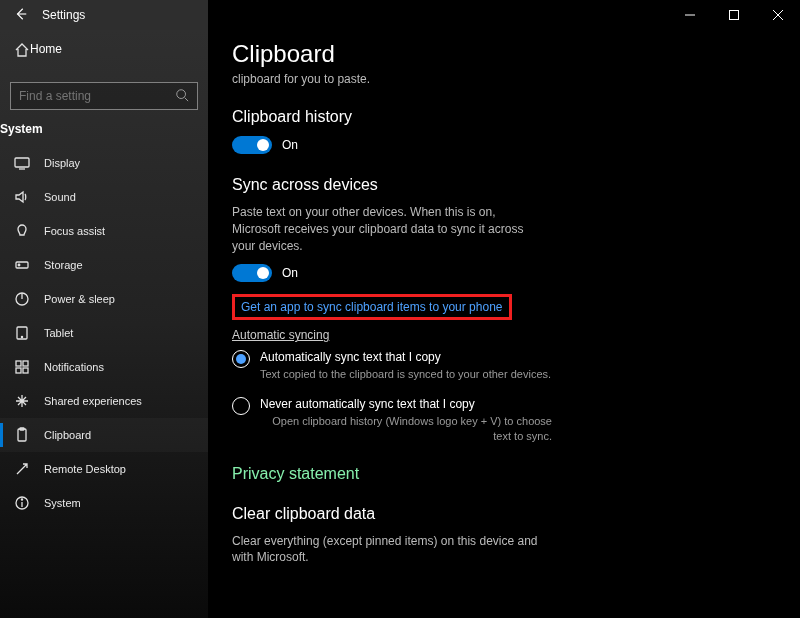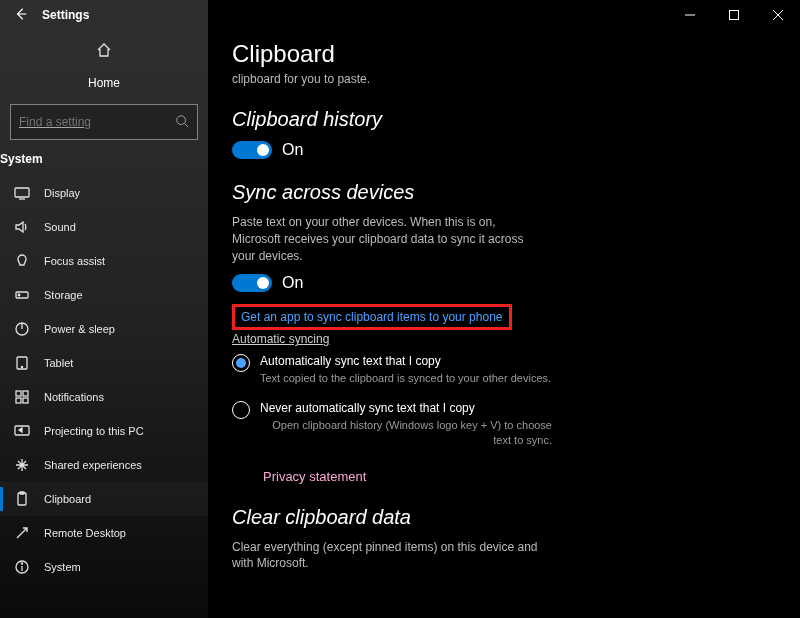--- a/index.html
+++ b/index.html
@@ -17,21 +17,20 @@
     flex-direction: column;
     width: 100%;
     height: 100%;
   }
   .titlebar {
     height: 30px;
     background: linear-gradient(to right, #2e2e2e 0%, #2e2e2e 208px, #000 208px);
     display: flex;
     align-items: center;
     justify-content: space-between;
-    font-weight: bold;
   }
   .titlebar-left {
     display: flex;
     align-items: center;
     gap: 14px;
     padding-left: 14px;
   }
   .titlebar-left svg { fill: #fff; }
   .titlebar-left .app-title { font-size: 12px; color: #fff; }
   .titlebar-controls { display: flex; }
@@ -42,34 +41,32 @@
   .titlebar-controls .ctrl svg { stroke: #fff; fill: none; }
   .body-area { flex: 1; display: flex; min-height: 0; }
   .sidebar {
     width: 208px;
     background: linear-gradient(to bottom, #2f2f2f, #222, #0a0a0a);
     display: flex;
     flex-direction: column;
     padding-top: 4px;
   }
   .sidebar-home {
-    display: flex; align-items: center; gap: 18px;
+    display: flex; align-items: flex-start; gap: 0;
     padding: 8px 14px;
     color: #fff;
-    flex-direction: column;
   }
   .search-box {
-    margin: 6px 10px 8px 10px;
-    height: 36px;
+    margin: 16px 10px 8px 10px;
+    height: 28px;
     border: 1px solid #808080;
     background: rgba(0,0,0,0.2);
     display: flex; align-items: center; justify-content: space-between;
     padding: 0 8px;
     color: #aaa;
-    text-decoration: underline;
   }
   .search-box input {
     background: transparent; border: none; outline: none;
     color: #ccc; font-size: 12px; width: 100%;
   }
   .nav-header {
     padding: 4px 14px 10px 0;
     color: #fff;
     font-weight: 600;
     font-size: 12px;
@@ -93,53 +90,53 @@
   .nav-icon { width: 16px; height: 16px; display: flex; align-items: center; justify-content: center; }
   .nav-icon svg { stroke: #e2e2e2; fill: none; stroke-width: 1.3; }
   .content {
     flex: 1; background: #000;
     overflow-y: auto;
     padding: 10px 24px 20px 24px;
     color: #dcdcdc;
   }
   .content h1 { font-size: 24px; font-weight: 400; color: #fff; margin-bottom: 4px; }
   .subtitle { color: #bbb; font-size: 12px; margin-bottom: 22px; }
-  .section-title { font-size: 20px; color: #fff; font-weight: 400; margin-top: 22px; margin-bottom: 10px; font-style: italic; }
+  .section-title { font-size: 16px; color: #fff; font-weight: 400; margin-top: 22px; margin-bottom: 10px; }
   .desc { color: #bbb; font-size: 12px; max-width: 310px; line-height: 1.4; margin-bottom: 10px; }
   .toggle-row { display: flex; align-items: center; gap: 10px; margin-bottom: 6px; }
   .toggle {
     width: 40px; height: 18px; border-radius: 10px;
     background: #0078d4; position: relative;
   }
   .toggle::after {
     content: ""; position: absolute; width: 12px; height: 12px; border-radius: 50%;
     background: #fff; top: 3px; right: 3px;
   }
-  .toggle-label { font-size: 16px; color: #fff; }
+  .toggle-label { font-size: 12px; color: #fff; }
   .link-highlight {
     border: 3px solid #f02020;
     display: inline-block;
     padding: 3px 6px;
     margin-top: 6px;
-    margin-bottom: 2px;
+    margin-bottom: 8px;
   }
   .link-highlight a { color: #4ea1ff; font-size: 12px; cursor: pointer; }
   .sublabel { font-size: 12px; color: #ccc; margin-bottom: 8px; text-decoration: underline; }
   .radio-option { display: flex; gap: 10px; margin-bottom: 14px; max-width: 320px; }
   .radio {
     width: 18px; height: 18px; border-radius: 50%;
     border: 1.5px solid #fff; position: relative; flex-shrink: 0;
   }
   .radio.selected::after {
     content: ""; position: absolute; width: 10px; height: 10px; border-radius: 50%;
     background: #4ea1ff; top: 3px; left: 3px;
   }
   .radio-texts .opt-title { font-size: 12px; color: #fff; margin-bottom: 3px; }
   .radio-texts .opt-desc { font-size: 11px; color: #9a9a9a; line-height: 1.4; text-align: right; }
-  .privacy-link { color: #f9a8d4; font-size: 13px; margin-top: 6px; display: inline-block; cursor: pointer; margin-left: 31px; }
+  .privacy-link { color: #86efac; font-size: 16px; margin-top: 6px; display: inline-block; cursor: pointer; }
 </style>
 </head>
 <body>
 
 <div class="window">
   <div class="titlebar">
     <div class="titlebar-left">
       <span>
         <svg width="14" height="14" viewBox="0 0 16 16">
             <path d="M10 2 L4 8 L10 14" stroke="#fff" stroke-width="1.3" fill="none"></path>
@@ -249,29 +246,20 @@
                 <rect x="9" y="2" width="5" height="5"></rect>
                 <rect x="2" y="9" width="5" height="5"></rect>
                 <rect x="9" y="9" width="5" height="5"></rect>
               </svg>
             </span>
           <span>Notifications</span>
         </div>
         <div class="nav-item">
           <span class="nav-icon">
               <svg width="16" height="16" viewBox="0 0 16 16">
-                <rect x="1" y="3" width="14" height="9" rx="1"></rect>
-                <path d="M5 7l3-2v4z" fill="#e2e2e2"></path>
-              </svg>
-            </span>
-          <span>Projecting to this PC</span>
-        </div>
-        <div class="nav-item">
-          <span class="nav-icon">
-              <svg width="16" height="16" viewBox="0 0 16 16">
                 <path d="M4 4l8 8M12 4l-8 8M8 2v12M2 8h12"></path>
               </svg>
             </span>
           <span>Shared experiences</span>
         </div>
         <div class="nav-item active">
           <span class="nav-icon">
               <svg width="16" height="16" viewBox="0 0 16 16">
                 <rect x="4" y="2" width="8" height="12" rx="1"></rect>
                 <rect x="6" y="1" width="4" height="2" rx="0.5"></rect>

